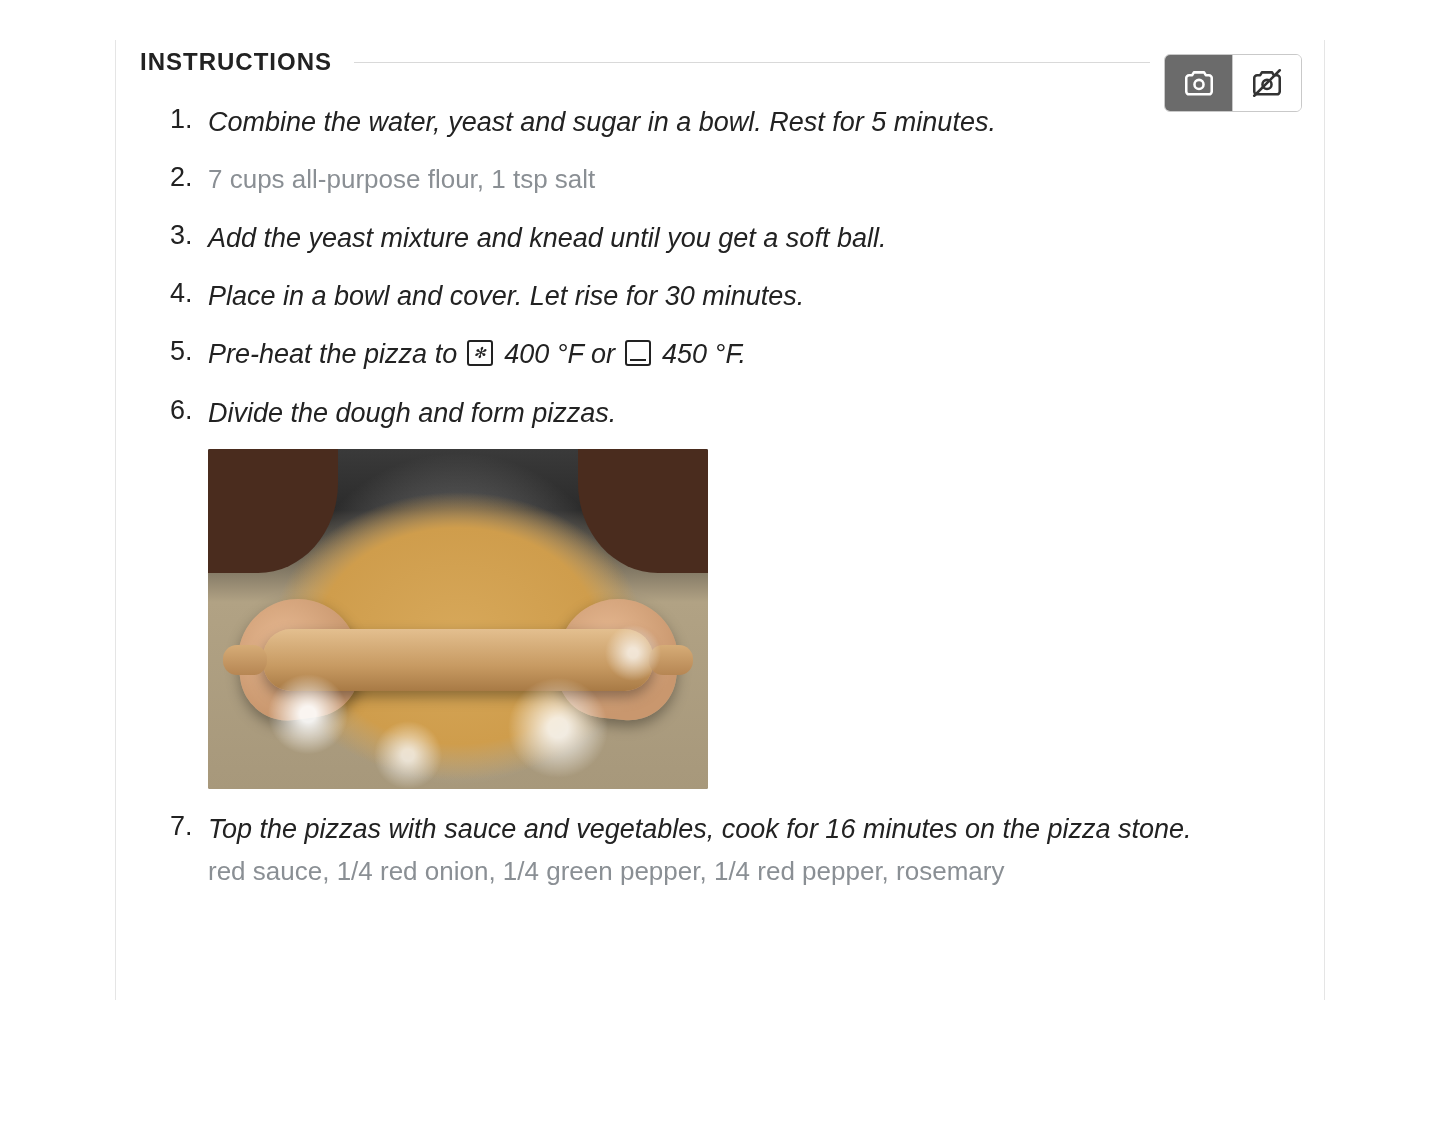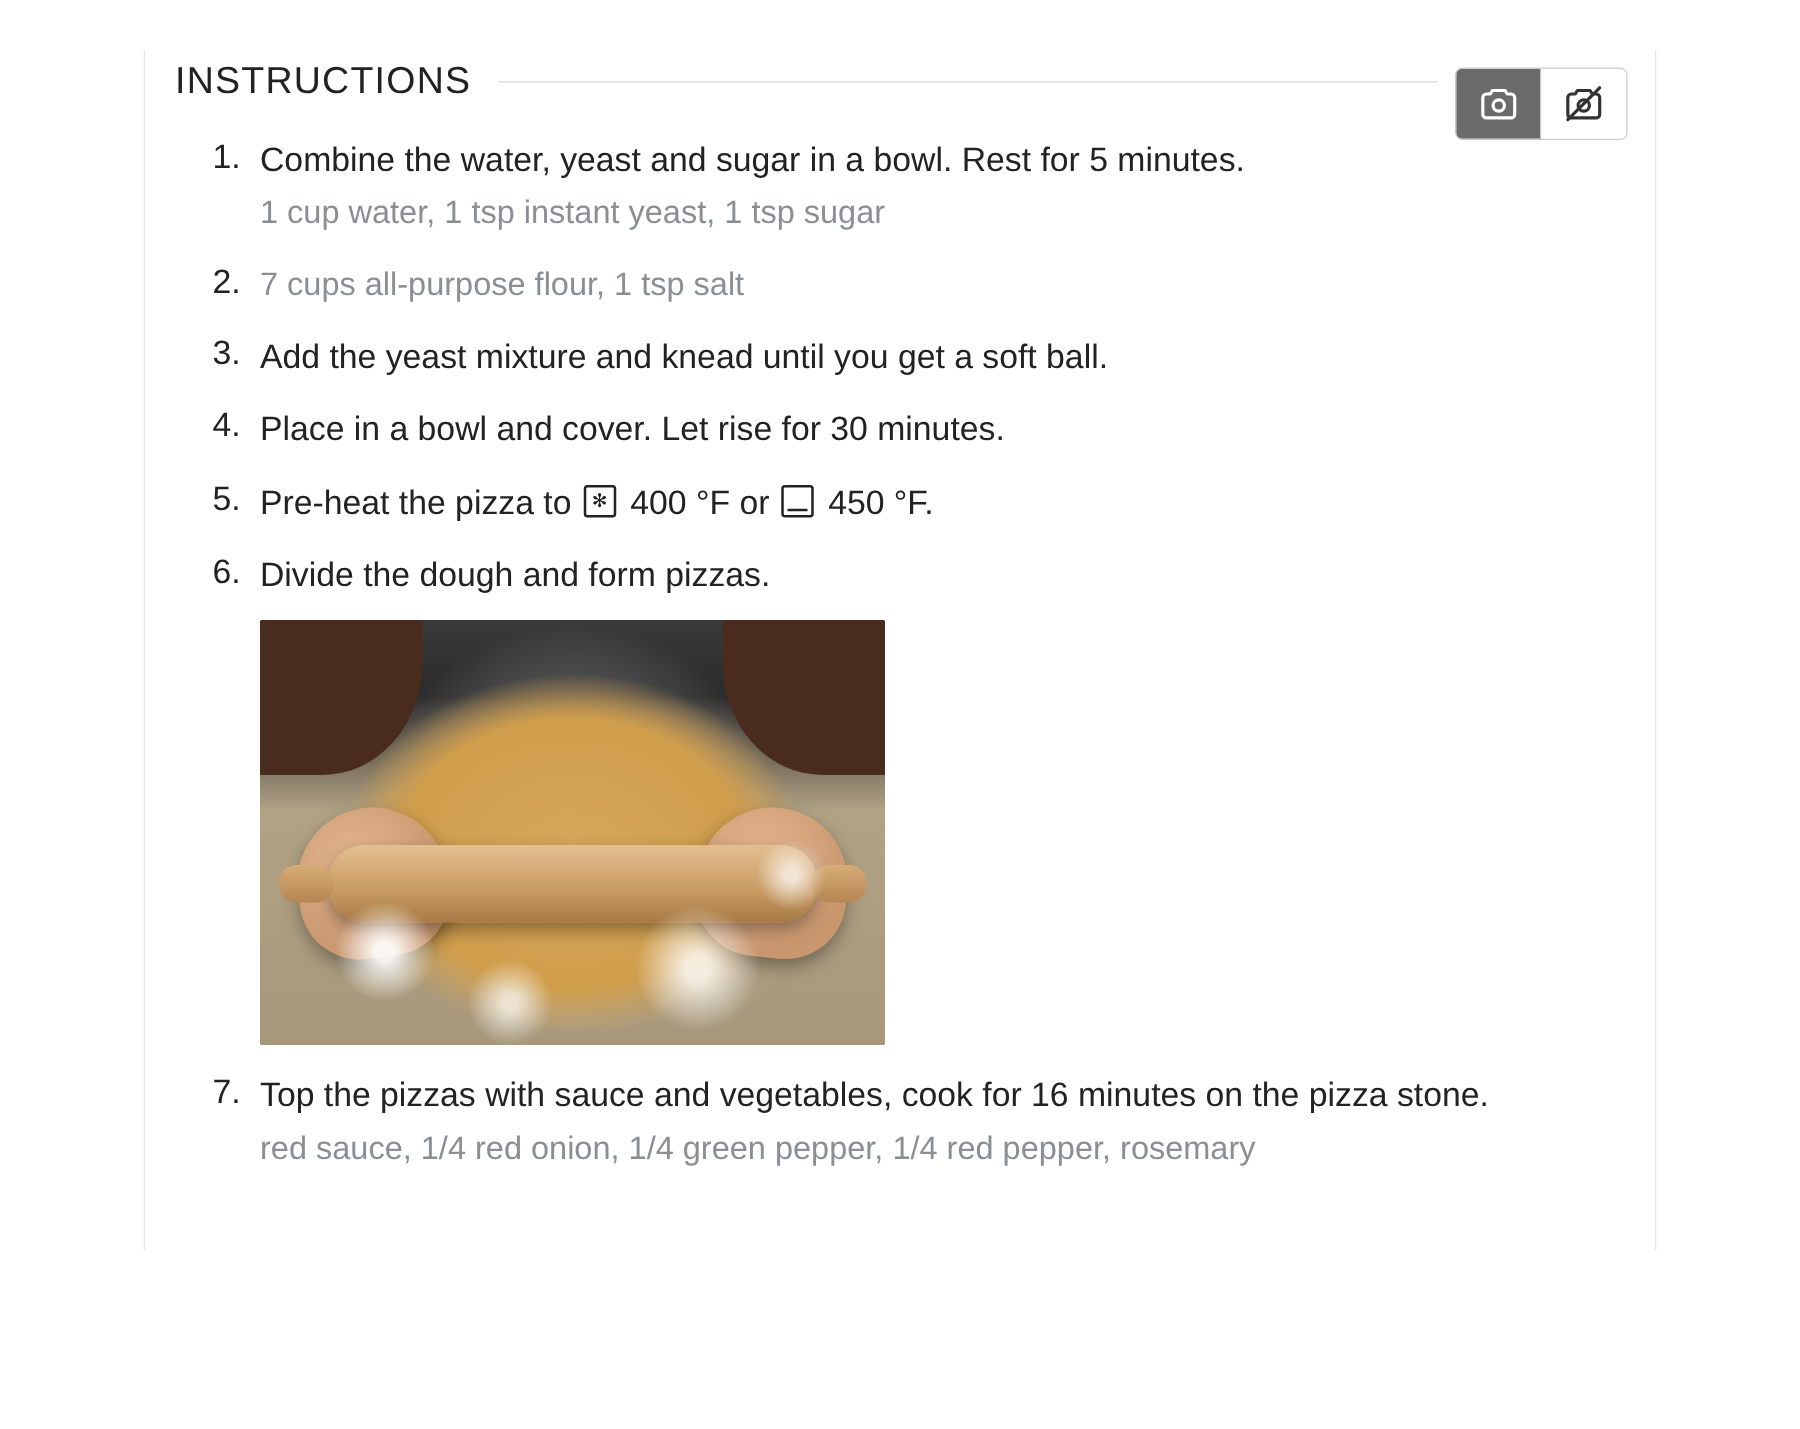--- a/index.html
+++ b/index.html
@@ -19,22 +19,22 @@
       margin: 0 auto;
       position: relative;
       min-height: 960px;
     }
     .header-row {
       display: flex;
       align-items: center;
       margin-bottom: 28px;
     }
     .section-title {
-      font-size: 30px;
-      font-weight: 400;
+      font-size: 24px;
+      font-weight: 700;
       letter-spacing: 1px;
       color: #222;
     }
     .header-rule {
       flex: 1;
       height: 1px;
       background: #d9d9d9;
       margin-left: 22px;
       margin-right: 150px;
     }
@@ -80,20 +80,21 @@
       position: absolute;
       left: 0;
       top: 0;
       font-size: 27px;
       color: #222;
     }
     .step-text {
       font-size: 27px;
       line-height: 1.35;
       color: #222;
+      font-style: italic;
     }
     .step-ing {
       font-size: 26px;
       color: #8a8f94;
       margin-top: 6px;
       line-height: 1.35;
     }
     .inline-icon {
       display: inline-block;
       vertical-align: -3px;
@@ -202,21 +203,20 @@
         <circle cx="12" cy="13" r="3.2"></circle>
         <line x1="3" y1="21" x2="21" y2="3"></line>
       </svg>
     </div>
   </div>
 
   <ol class="steps">
 
     <li>
       <div class="step-text">Combine the water, yeast and sugar in a bowl. Rest for 5 minutes.</div>
-      <div class="step-ing">1 cup water, 1 tsp instant yeast, 1 tsp sugar</div>
     </li>
 
     <li>
       <div class="step-ing">7 cups all-purpose flour, 1 tsp salt</div>
     </li>
 
     <li>
       <div class="step-text">Add the yeast mixture and knead until you get a soft ball.</div>
     </li>
 

